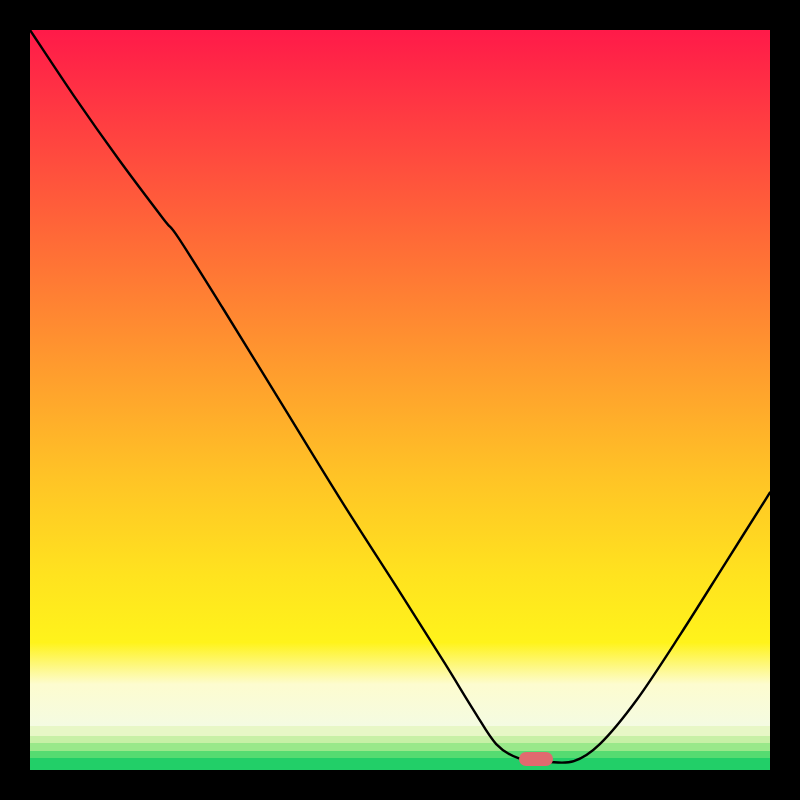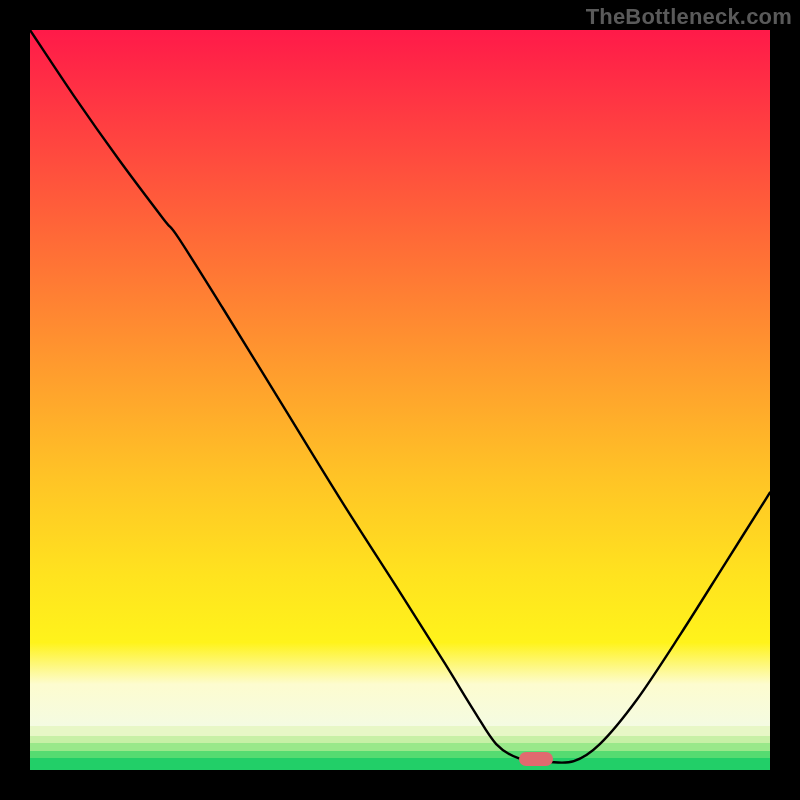--- a/index.html
+++ b/index.html
@@ -80,21 +80,20 @@
     stroke-width: 2.4;
     fill: none;
     stroke-linecap: round;
     stroke-linejoin: round;
   }
 </style>
 </head>
 <body>
 
 <div class="frame">
-  <div class="watermark">TheBottleneck.com</div>
 
   <div class="plot">
     <div class="gradient">
       <div class="main"></div>
       <div id="bands-host">
           <div class="band" style="top: 696.34px; height: 9.62px; background: rgb(231, 247, 198);"></div>
           <div class="band" style="top: 705.96px; height: 7.4px; background: rgb(199, 240, 166);"></div>
           <div class="band" style="top: 713.36px; height: 7.4px; background: rgb(153, 232, 138);"></div>
           <div class="band" style="top: 720.76px; height: 7.4px; background: rgb(85, 219, 113);"></div>
           <div class="band" style="top: 728.16px; height: 11.84px; background: rgb(34, 207, 104);"></div>

